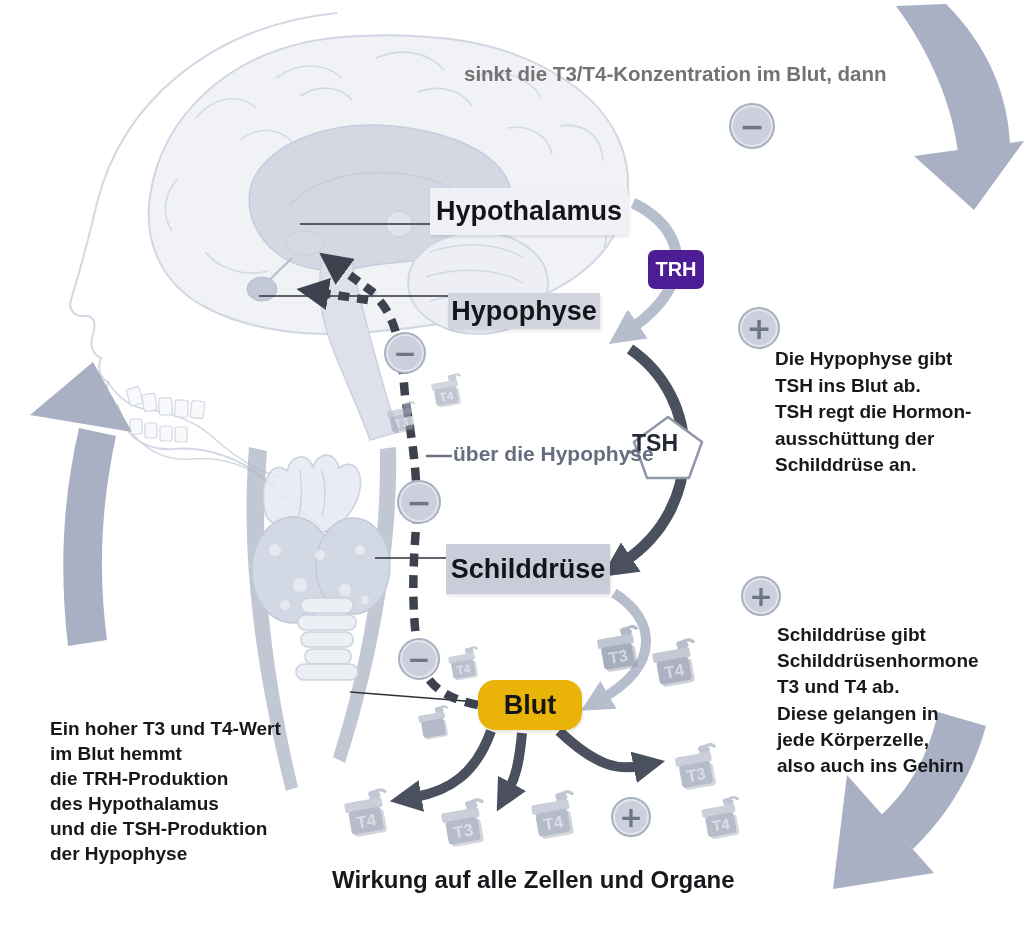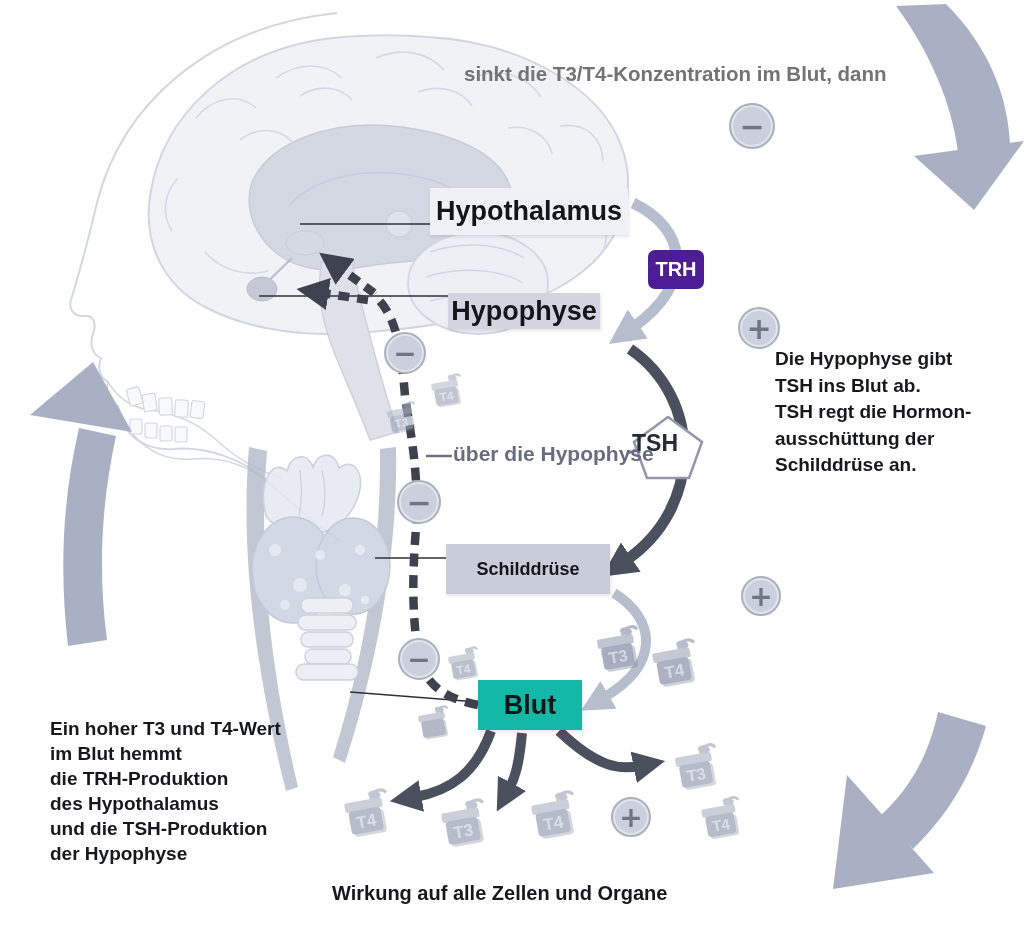--- a/index.html
+++ b/index.html
@@ -2,33 +2,33 @@
 <html><head>
 <meta charset="utf-8">
 <style>
   html,body{margin:0;padding:0;background:#ffffff;}
   .stage{position:relative;width:1024px;height:942px;background:#ffffff;overflow:hidden;
          font-family:"Liberation Sans",sans-serif;}
   svg.underlay{position:absolute;left:0;top:0;z-index:0;}
   #gifts{position:absolute;left:0;top:0;width:100%;height:100%;z-index:1;pointer-events:none;}
   #gifts svg{position:absolute;}
   .title{position:absolute;left:464px;top:62px;font-size:20.5px;font-weight:bold;color:#737373;z-index:3;}
-  .caption{position:absolute;left:332px;top:866px;font-size:20px;font-weight:bold;color:#17181c;z-index:3;margin-top:16px;}
+  .caption{position:absolute;left:332px;top:866px;font-size:24px;font-weight:bold;color:#17181c;z-index:3;}
   .note{position:absolute;font-size:19px;line-height:1.32;font-weight:bold;color:#17181c;
         white-space:pre-line;z-index:3;}
   .note1{left:775px;top:130px;}
   .note2{left:775px;top:346px;line-height:1.4;}
   .note3{left:777px;top:622px;line-height:1.38;}
   .note4{left:50px;top:716px;}
   .label-box{position:absolute;display:flex;align-items:center;justify-content:center;
              font-weight:bold;color:#141519;z-index:3;box-shadow:1px 2px 3px rgba(40,45,60,.12);}
   .box-hypothalamus{left:430px;top:188px;width:198px;height:47px;font-size:27px;background:#eff1f6;}
   .box-hypophyse{left:448px;top:293px;width:152px;height:36px;font-size:27px;background:#d2d5df;}
-  .box-schilddruese{left:446px;top:544px;width:164px;height:50px;font-size:18px;background:#c9cdd9;}
-  .box-blut{left:478px;top:680px;width:104px;height:50px;font-size:27px;background:#14b8a6;}
+  .box-schilddruese{left:446px;top:544px;width:164px;height:50px;font-size:27px;background:#c9cdd9;}
+  .box-blut{left:478px;top:680px;width:104px;height:50px;font-size:27px;background:#eab308;border-radius:17px;}
   .trh-box{position:absolute;left:648px;top:250px;width:56px;height:39px;background:#4c1d95;
            border-radius:7px;display:flex;align-items:center;justify-content:center;
            color:#ffffff;font-size:20px;font-weight:bold;z-index:3;}
   .tsh-wrap{position:absolute;left:632px;top:416px;width:72px;height:64px;z-index:3;}
   .tsh-wrap span{position:absolute;left:0;top:14px;width:72px;text-align:left;
                  font-size:23px;font-weight:bold;color:#262a34;}
   .blutbahn{position:absolute;left:453px;top:442px;font-size:21px;font-weight:bold;color:#666d7e;z-index:3;}
   .badge{position:absolute;border-radius:50%;background:#cbd0dc;border:2px solid #a9b0c0;
          color:#6e7586;font-weight:bold;display:flex;align-items:center;justify-content:center;
          z-index:3;box-shadow:inset 0 0 0 2px #e2e5ec;font-family:"DejaVu Sans",sans-serif;}
@@ -313,20 +313,26 @@
     <span>TSH</span>
   </div>
 
   <div class="blutbahn">über die Hypophyse</div>
 
   <div class="note note2">Die Hypophyse gibt
 TSH ins Blut ab.
 TSH regt die Hormon-
 ausschüttung der
 Schilddrüse an.</div>
+  <div class="note note3">Schilddrüse gibt
+Schilddrüsenhormone
+T3 und T4 ab.
+Diese gelangen in
+jede Körperzelle,
+also auch ins Gehirn</div>
   <div class="note note4">Ein hoher T3 und T4-Wert
 im Blut hemmt
 die TRH-Produktion
 des Hypothalamus
 und die TSH-Produktion
 der Hypophyse</div>
 
   <div class="caption">Wirkung auf alle Zellen und Organe</div>
 
   <div class="badge" style="left:729px;top:103px;width:42px;height:42px;font-size:30px;">

